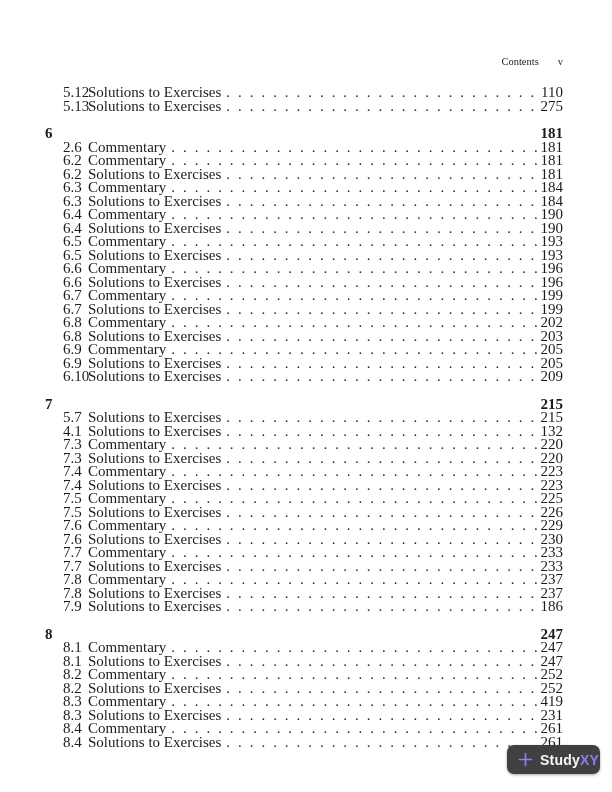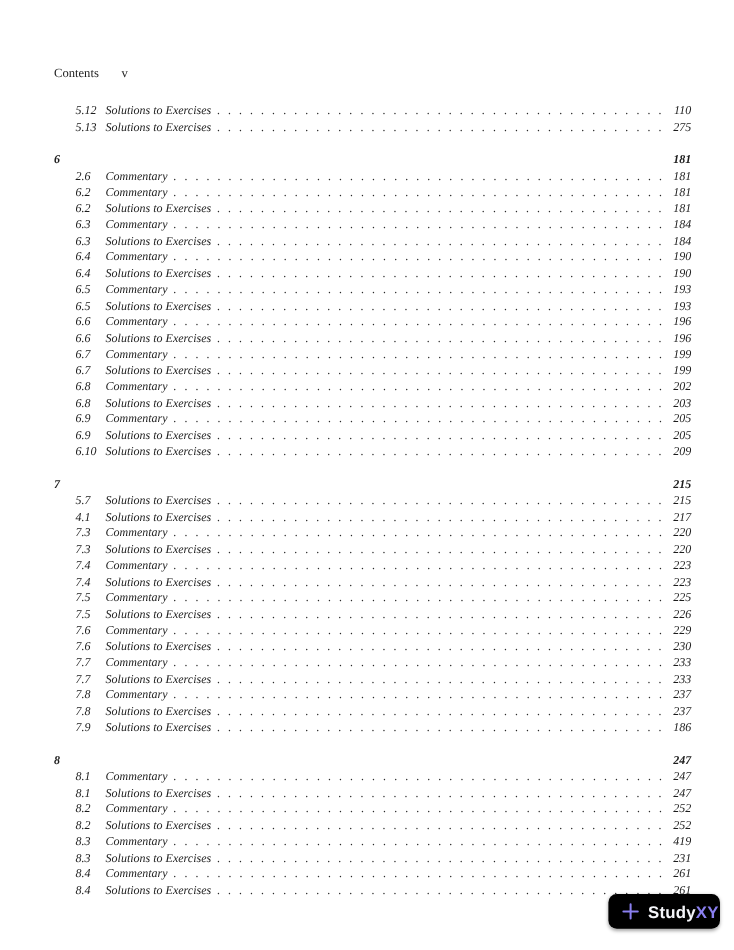--- a/index.html
+++ b/index.html
@@ -10,32 +10,32 @@
     background: #ffffff;
     overflow: hidden;
     font-family: "Liberation Serif", "DejaVu Serif", serif;
     color: #1c1c1c;
   }
   .header {
     position: absolute;
     top: 56px;
     left: 45px;
     right: 49px;
+    text-align: right;
     font-size: 10.5px;
     line-height: 12px;
     color: #1c1c1c;
   }
   .header .hpage { margin-left: 19px; }
   .toc {
     position: absolute;
     top: 86px;
     left: 45px;
-    right: 36px;
-    font-size: 10px;
-    font-style: italic;
+    right: 49px;
+    font-size: 15px;
   }
   .row, .chapter {
     display: flex;
     align-items: baseline;
     height: 13.5px;
     line-height: 13.5px;
     white-space: nowrap;
   }
   .chapter { font-weight: bold; margin-top: 14px; }
   .chapter .chnum { flex: none; }
@@ -214,21 +214,21 @@
       <div class="row">
         <span class="enum">5.7</span>
         <span class="elabel">Solutions to Exercises</span>
         <span class="dots">. . . . . . . . . . . . . . . . . . . . . . . . . . . . . . . . . . . . . . . . . . . . . . . . . . . . . . . . . . . .</span>
         <span class="pg">215</span>
       </div>
       <div class="row">
         <span class="enum">4.1</span>
         <span class="elabel">Solutions to Exercises</span>
         <span class="dots">. . . . . . . . . . . . . . . . . . . . . . . . . . . . . . . . . . . . . . . . . . . . . . . . . . . . . . . . . . . .</span>
-        <span class="pg">217</span>
+        <span class="pg">132</span>
       </div>
       <div class="row">
         <span class="enum">7.3</span>
         <span class="elabel">Commentary</span>
         <span class="dots">. . . . . . . . . . . . . . . . . . . . . . . . . . . . . . . . . . . . . . . . . . . . . . . . . . . . . . . . . . . .</span>
         <span class="pg">220</span>
       </div>
       <div class="row">
         <span class="enum">7.3</span>
         <span class="elabel">Solutions to Exercises</span>
@@ -349,21 +349,21 @@
         <span class="pg">261</span>
       </div>
       <div class="row">
         <span class="enum">8.4</span>
         <span class="elabel">Solutions to Exercises</span>
         <span class="dots">. . . . . . . . . . . . . . . . . . . . . . . . . . . . . . . . . . . . . . . . . . . . . . . . . . . . . . . . . . . .</span>
         <span class="pg">261</span>
       </div>
     </div>
 
-  <div class="badge" id="badge" style="background: #000000;">
+  <div class="badge" id="badge" style="background: #404040;">
     <span class="plus-wrap">
       <svg width="17" height="17" viewBox="0 0 17 17" aria-hidden="true">
         <path d="M8.5 2.5 V14.5 M2.5 8.5 H14.5" stroke="#8a7ff0" stroke-width="1.7" stroke-linecap="round" fill="none"></path>
       </svg>
     </span>
     <span class="brand">
       <span class="prefix">Study</span><span class="suffix" id="brand-suffix" style="color: rgb(138, 127, 240);">XY</span>
     </span>
   </div>
 

